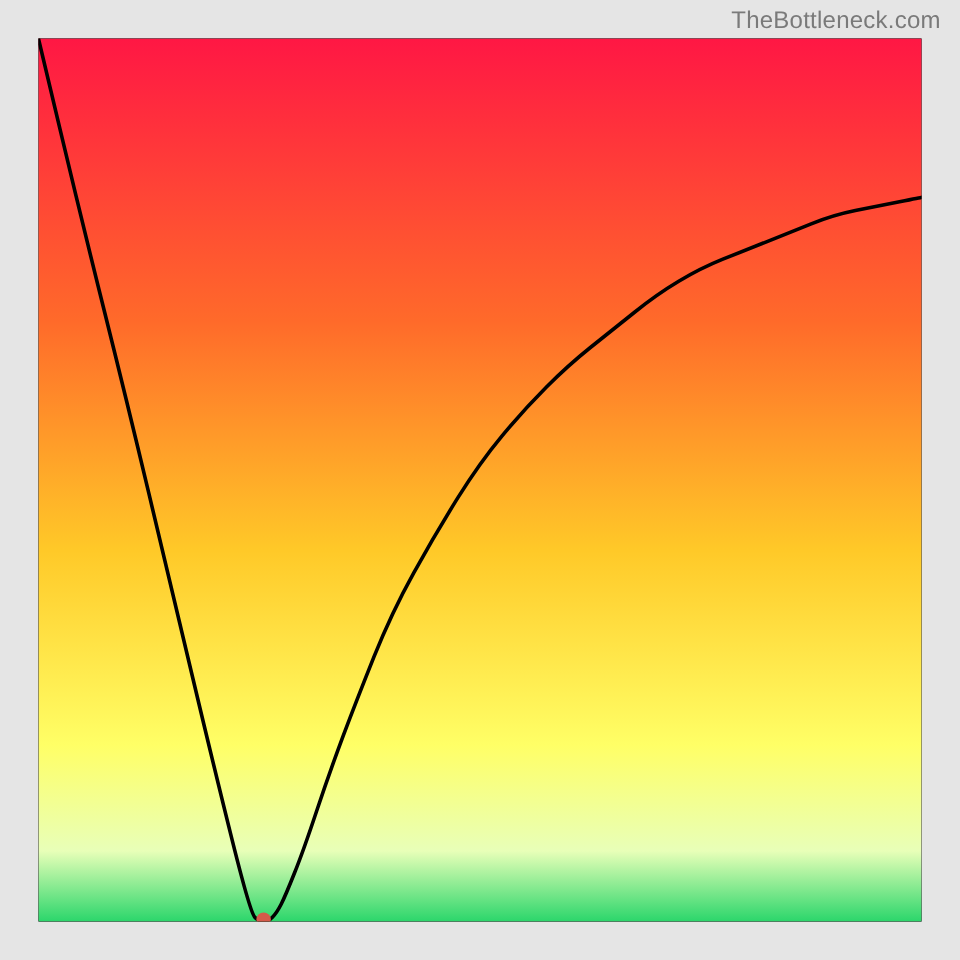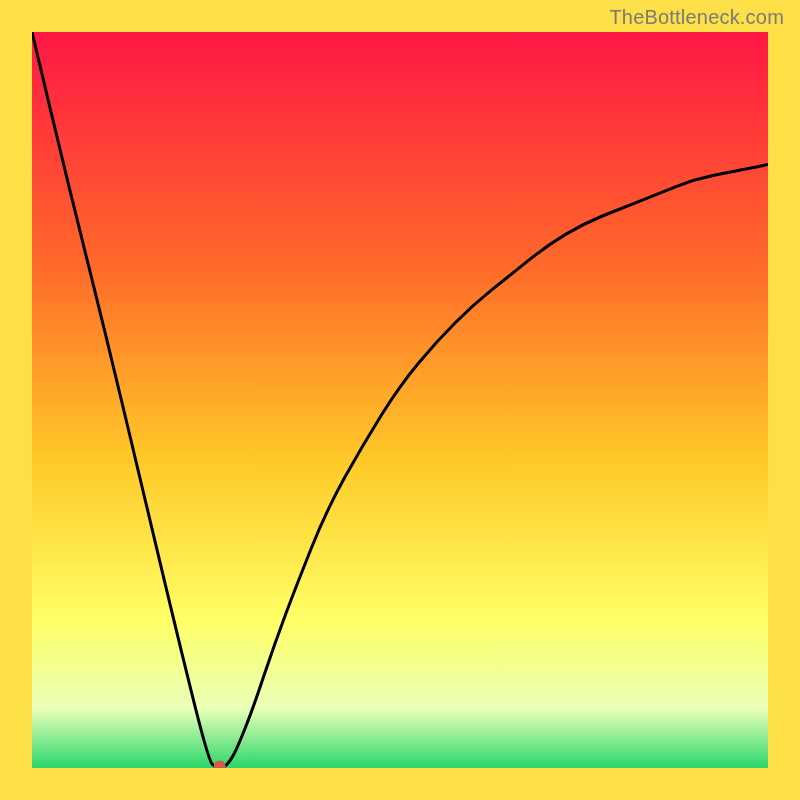--- a/index.html
+++ b/index.html
@@ -7,21 +7,21 @@
     padding: 0;
     width: 800px;
     height: 800px;
     background: #000000;
     overflow: hidden;
   }
   .outer {
     position: relative;
     width: 800px;
     height: 800px;
-    background: #fde047;
+    background: #e5e5e5;
   }
   .chart-frame {
     position: absolute;
     left: 32px;
     top: 32px;
     width: 736px;
     height: 736px;
     background: #000;
   }
   .attribution {

